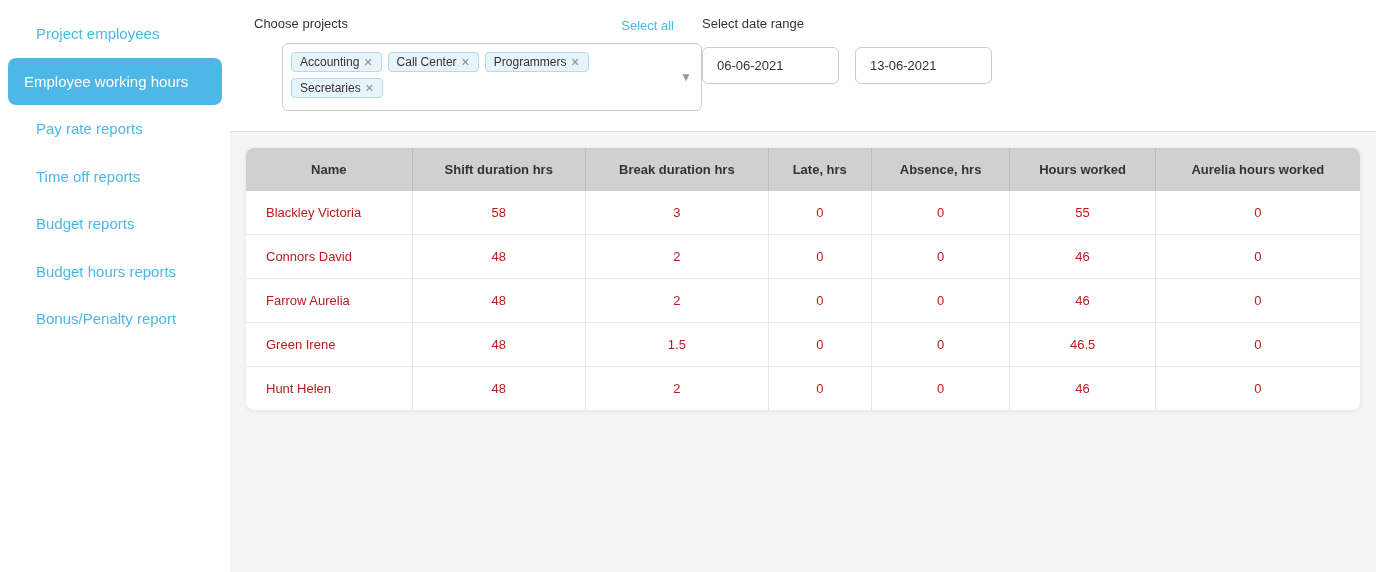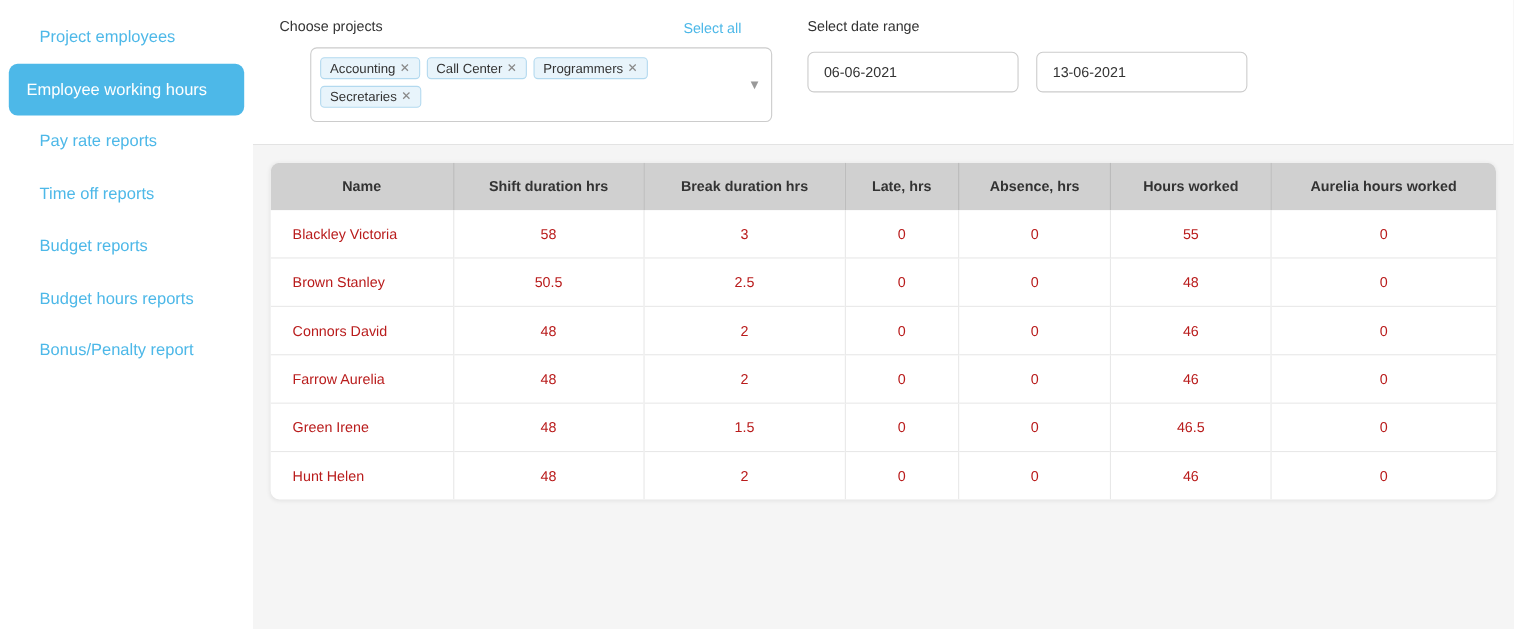--- a/index.html
+++ b/index.html
@@ -37,21 +37,20 @@
       flex-direction: column;
       overflow: hidden;
     }
 
     
     .filter-bar {
       background: #fff;
       padding: 16px 24px 20px 24px;
       display: flex;
       align-items: flex-start;
-      gap: 32px;
       border-bottom: 1px solid #e0e0e0;
     }
 
     .filter-section { display: flex; flex-direction: column; gap: 8px; }
     .filter-label { font-size: 13px; color: #333; font-weight: 500; margin-bottom: 4px; }
 
     .project-select-wrapper { position: relative; padding-left: 28px; }
     .project-tags-box {
       border: 1px solid #ccc;
       border-radius: 6px;
@@ -103,21 +102,21 @@
       text-decoration: none;
     }
 
     .date-section { display: flex; flex-direction: column; gap: 8px; }
     .date-inputs { display: flex; gap: 16px; margin-top: 4px; }
     .date-input {
       border: 1px solid #ccc;
       border-radius: 6px;
       padding: 10px 14px;
       font-size: 13px;
-      width: 192px;
+      width: 137px;
       color: #333;
       background: #fff;
     }
 
     
     .table-area {
       flex: 1;
       overflow-y: auto;
       padding: 16px 16px;
       background: #f5f5f5;
@@ -216,29 +215,20 @@
       <tr>
             <td>Blackley Victoria</td>
             <td>58</td>
             <td>3</td>
             <td>0</td>
             <td>0</td>
             <td>55</td>
             <td>0</td>
           </tr>
           <tr>
-            <td>Brown Stanley</td>
-            <td>50.5</td>
-            <td>2.5</td>
-            <td>0</td>
-            <td>0</td>
-            <td>48</td>
-            <td>0</td>
-          </tr>
-          <tr>
             <td>Connors David</td>
             <td>48</td>
             <td>2</td>
             <td>0</td>
             <td>0</td>
             <td>46</td>
             <td>0</td>
           </tr>
           <tr>
             <td>Farrow Aurelia</td>

